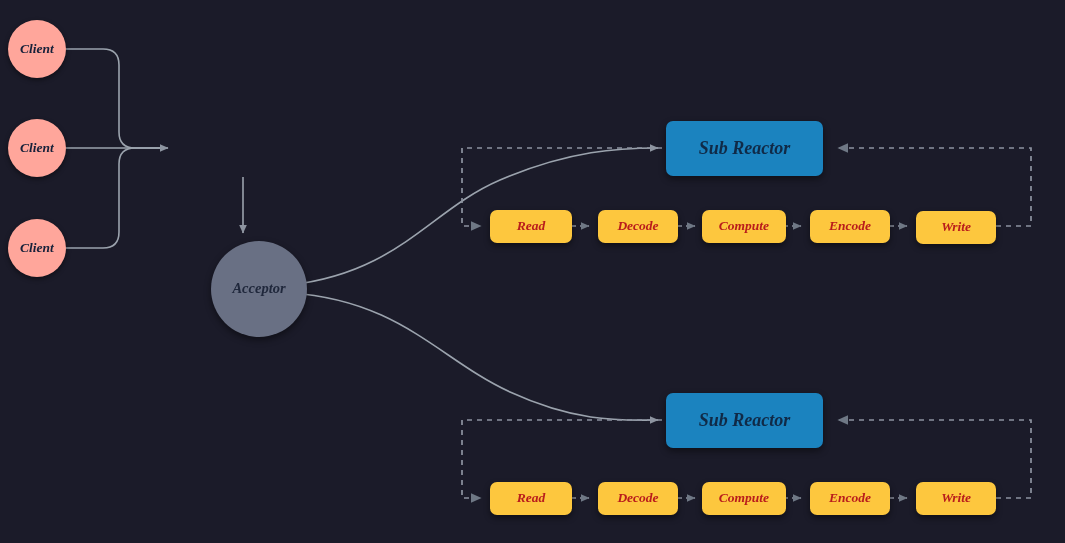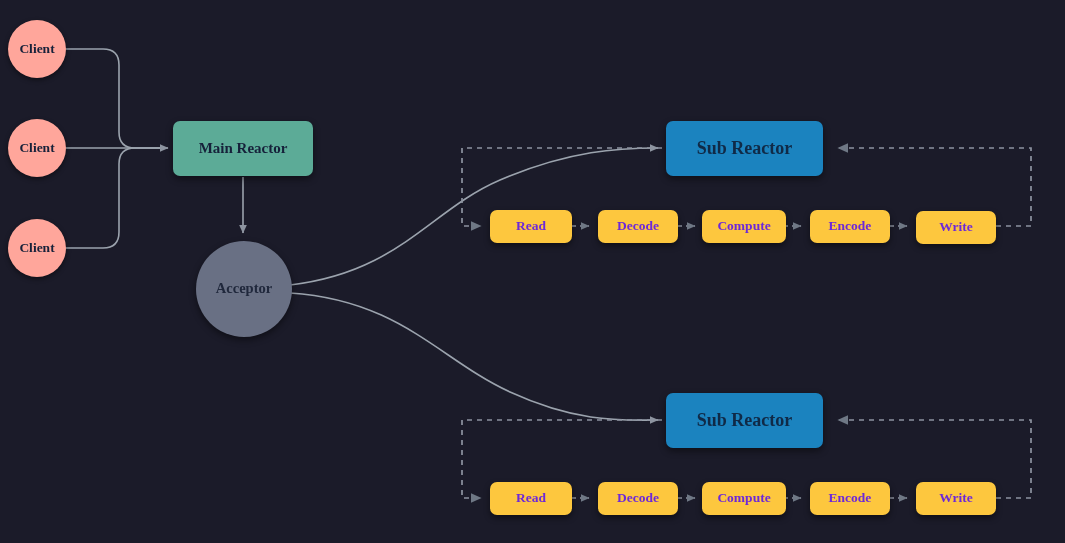--- a/index.html
+++ b/index.html
@@ -27,20 +27,21 @@
     position: absolute;
     display: flex;
     align-items: center;
     justify-content: center;
     box-sizing: border-box;
     font-weight: bold;
     color: #16213a;
     text-align: center;
     line-height: 1.1;
     user-select: none;
+    font-style: italic;
   }
   .client {
     width: 58px;
     height: 58px;
     border-radius: 50%;
     background: #ffa69b;
     font-size: 13.5px;
     box-shadow: 0 2px 5px rgba(0,0,0,0.45);
   }
   .main-reactor {
@@ -67,21 +68,21 @@
     background: #1b83bf;
     font-size: 18px;
     color: #102a47;
     box-shadow: 0 3px 7px rgba(0,0,0,0.45);
   }
   .stage {
     height: 33px;
     border-radius: 7px;
     background: #fdc73e;
     font-size: 13.5px;
-    color: #6d28d9;
+    color: #b91c1c;
     box-shadow: 0 3px 6px rgba(0,0,0,0.45);
   }
 </style>
 </head>
 <body>
 
 <div id="canvas">
 
   <svg class="edges" viewBox="0 0 1065 543">
     <defs>
@@ -148,25 +149,22 @@
   <div class="node client" style="left:8px; top:20px;">
     <span>Client</span>
   </div>
   <div class="node client" style="left:8px; top:119px;">
     <span>Client</span>
   </div>
   <div class="node client" style="left:8px; top:219px;">
     <span>Client</span>
   </div>
 
-  <div class="node main-reactor" style="left:173px; top:121px;">
-    <span>Main Reactor</span>
-  </div>
-
-  <div class="node acceptor" style="left:196px; top:241px;">
+
+  <div class="node acceptor" style="left:211px; top:241px;">
     <span>Acceptor</span>
   </div>
 
   <div class="node sub-reactor" style="left:666px; top:121px;">
     <span>Sub Reactor</span>
   </div>
   <div class="node sub-reactor" style="left:666px; top:393px;">
     <span>Sub Reactor</span>
   </div>
 

